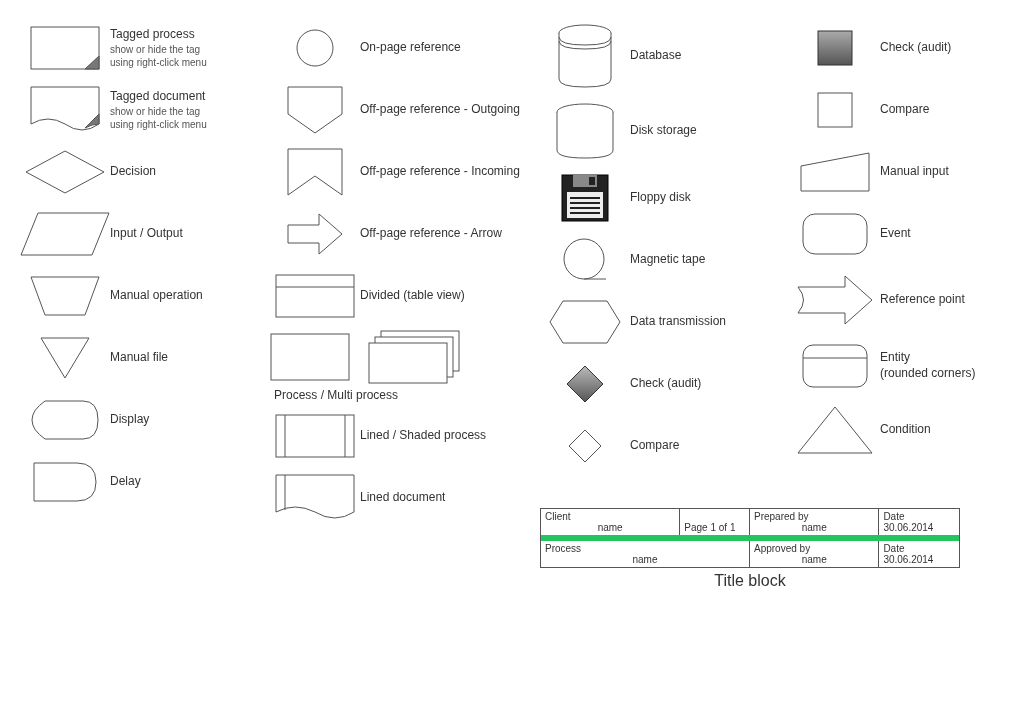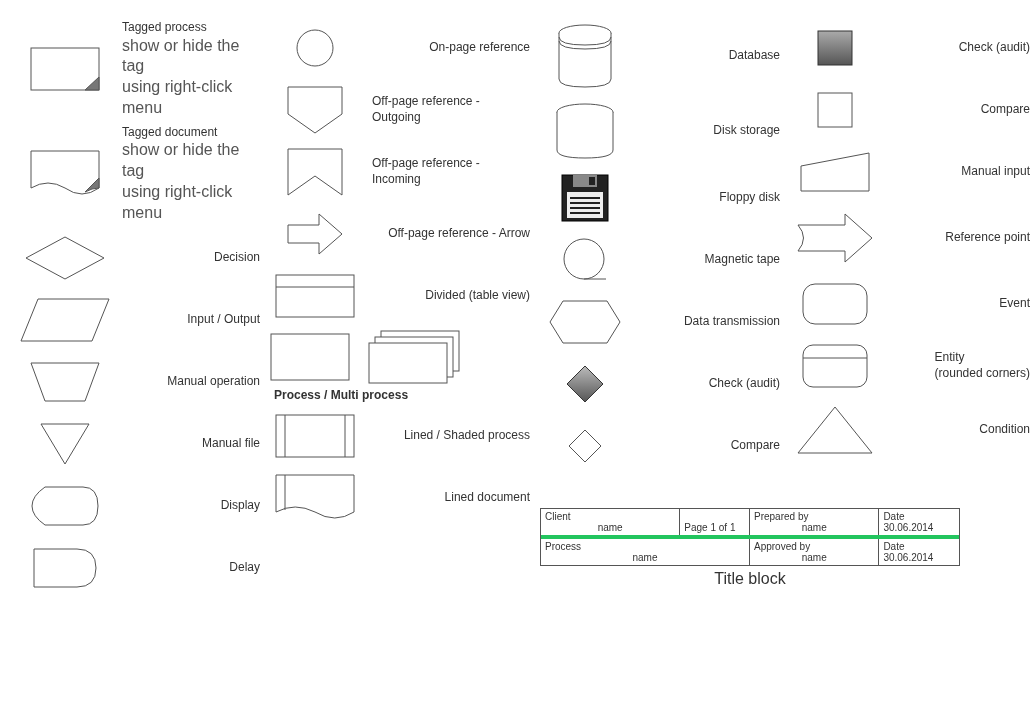--- a/index.html
+++ b/index.html
@@ -13,48 +13,47 @@
     width: 1033px;
   }
   .grid {
     display: grid;
     grid-template-columns: 240px 260px 240px 240px;
     gap: 8px 10px;
   }
   .item {
     display: flex;
     align-items: center;
-    gap: 12px;
+    gap: 0;
     min-height: 56px;
-    justify-content: space-between;
   }
   .icon-wrap {
     width: 90px;
     display: flex;
     justify-content: center;
     align-items: center;
     flex-shrink: 0;
   }
   .label-wrap {
     display: flex;
     flex-direction: column;
     line-height: 1.3;
   }
   .label { font-size: 12px; }
-  .sub { font-size: 16px; color: #555; }
+  .sub { font-size: 10px; color: #555; }
   svg { overflow: visible; }
   .stroke { fill: #fff; stroke: #555; stroke-width: 1; }
-  .multi-label { font-size: 12px; text-align: left; padding-left: 4px; margin-top: 4px; font-weight: bold; }
+  .multi-label { font-size: 12px; text-align: left; padding-left: 4px; margin-top: 4px; }
   .col { display: flex; flex-direction: column; gap: 6px; }
   .title-block {
     border: 1px solid #555;
     font-size: 10px;
     margin-top: 8px;
   }
-  .tb-row { display: flex; border-bottom: 4px solid #22c55e; }
+  .tb-row { display: flex; border-bottom: 6px solid #22c55e; }
   .tb-row:last-child { border-bottom: none; }
   .tb-cell { border-right: 1px solid #555; padding: 2px 4px; display: flex; flex-direction: column; }
   .tb-cell:last-child { border-right: none; }
   .tb-val { text-align: center; font-size: 10px; }
   .tb-caption { text-align: center; font-size: 16px; margin-top: 4px; }
 </style>
 </head>
 <body>
 
 <div class="grid">
@@ -421,39 +420,39 @@
       <div class="icon-wrap">
           <svg width="70" height="40">
         <polygon class="stroke" points="1,14 69,1 69,39 1,39"></polygon>
       </svg>
         </div>
       <div class="label-wrap">
           <span class="label">Manual input</span>
         </div>
     </div>
 
+    <div class="item">
+      <div class="icon-wrap">
+          <svg width="66" height="42">
+        <rect class="stroke" x="1" y="1" width="64" height="40" rx="12" ry="12"></rect>
+      </svg>
+        </div>
+      <div class="label-wrap">
+          <span class="label">Event</span>
+        </div>
+    </div>
+
     <div class="item" style="min-height:64px">
       <div class="icon-wrap">
           <svg width="76" height="50">
         <path class="stroke" d="M1,12 H48 V1 L75,25 L48,49 V38 H1 Q12,25 1,12 Z"></path>
       </svg>
         </div>
       <div class="label-wrap">
           <span class="label">Reference point</span>
-        </div>
-    </div>
-
-    <div class="item">
-      <div class="icon-wrap">
-          <svg width="66" height="42">
-        <rect class="stroke" x="1" y="1" width="64" height="40" rx="12" ry="12"></rect>
-      </svg>
-        </div>
-      <div class="label-wrap">
-          <span class="label">Event</span>
         </div>
     </div>
 
     <div class="item">
       <div class="icon-wrap">
           <svg width="66" height="44">
         <rect class="stroke" x="1" y="1" width="64" height="42" rx="10" ry="10"></rect>
         <line x1="1" y1="14" x2="65" y2="14" stroke="#555"></line>
       </svg>
         </div>

